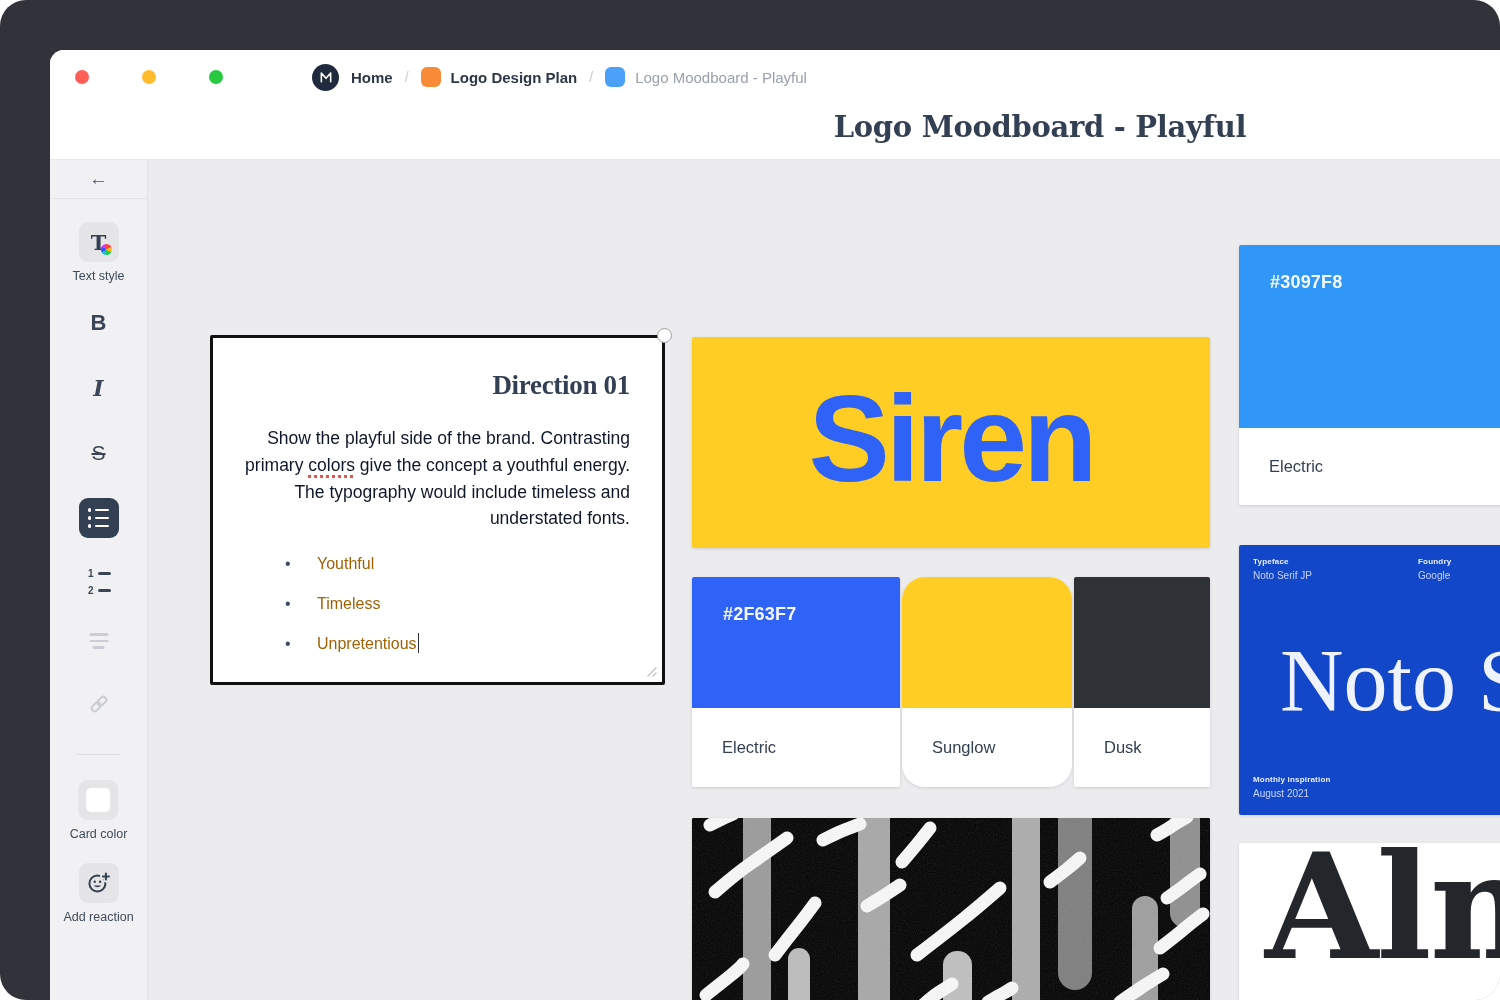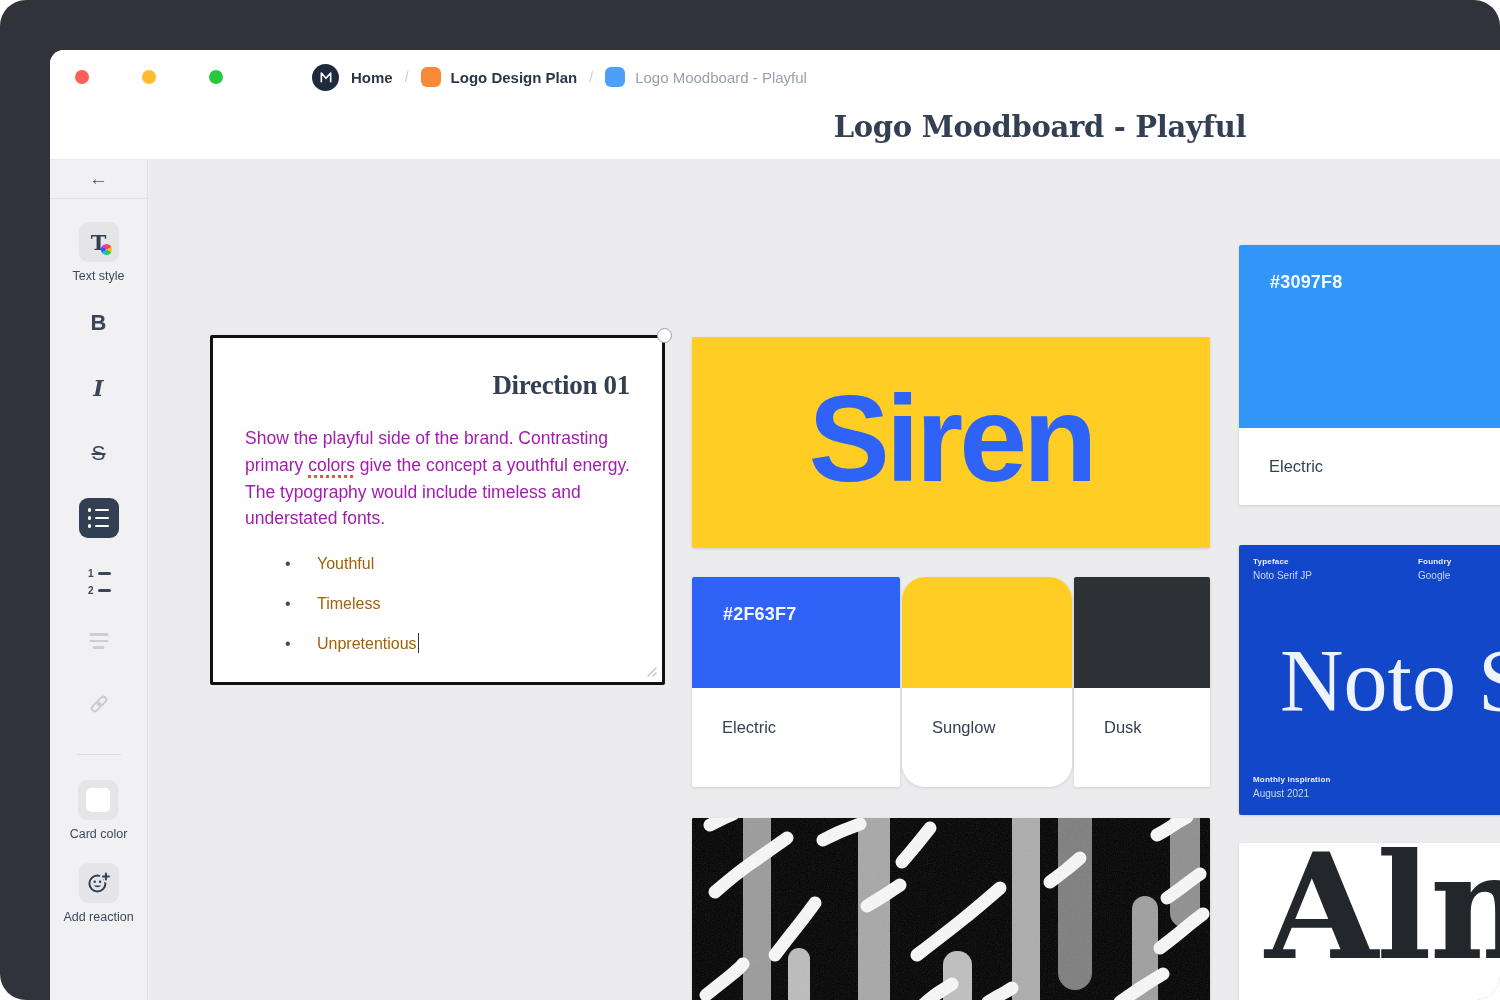--- a/index.html
+++ b/index.html
@@ -62,36 +62,36 @@
 
   
   .card { position:absolute; border-radius:2px; box-shadow:0 1px 3px rgba(30,35,60,0.14); }
 
   
   .card-direction { left:62px; top:175px; width:455px; height:350px; background:#fff; border:3px solid #111; box-shadow:none; }
   .sel-handle { position:absolute; top:-10px; right:-10px; width:15px; height:15px; border-radius:50%; background:#fff; border:1.5px solid #9EA0A6; }
   .resize-grip { position:absolute; right:4px; bottom:4px; }
   .dir-inner { padding:24px 32px 0 32px; }
   .dir-title { font-family:Liberation Serif, serif; font-weight:700; font-size:27px; color:#333F52; margin-top:8px; letter-spacing:-0.3px;text-align:right; }
-  .dir-body { margin-top:24px; font-size:17.5px; line-height:1.53; color:#a21caf; }
+  .dir-body { margin-top:24px; font-size:17.5px; line-height:1.53; color:#0f172a;text-align:right; }
   .misspelled { text-decoration:underline dotted #E5544D; text-decoration-thickness:2.5px; text-underline-offset:4px; }
   .dir-bullets { list-style:none; margin-top:20px; padding-left:8px; }
   .dir-bullets li { position:relative; padding-left:64px; margin-top:16px; font-size:16px; color:#a16207; line-height:24px; }
   .dir-bullets li::before { content:"•"; position:absolute; left:32px; top:0; color:#3F4A5C; }
   .text-cursor { display:inline-block; width:1.5px; height:20px; background:#2B3440; vertical-align:-4px; margin-left:1px; }
 
   
   .card-siren { left:544px; top:177px; width:518px; height:211px; background:#FFCD24; display:flex; align-items:center; justify-content:center; }
   .siren-text { font-weight:700; font-size:122px; letter-spacing:-4px; color:#2F63F7; line-height:1; padding-bottom:8px; }
 
   
   .palette-row { position:absolute; left:544px; top:417px; width:518px; height:210px; display:flex; gap:2px; box-shadow:none; }
   .pal-card { background:#fff; box-shadow:0 1px 3px rgba(30,35,60,0.14); border-radius:2px; overflow:hidden; }
   .pal-0 { width:208px; } .pal-1 { width:170px; } .pal-2 { width:136px; }
-  .swatch { height:111px; }
+  .swatch { height:131px; }
   .sw-electric { background:#2F63F7; } .sw-sunglow { background:#FFCD24; } .sw-dusk { background:#2E3236; }
   .hex-label { display:block; padding:27px 0 0 31px; font-weight:700; font-size:18px; color:rgba(255,255,255,0.95); letter-spacing:0.2px; }
   .pal-label { height:79px; display:flex; align-items:center; padding-left:30px; font-size:16.5px; color:#333F52; background:#fff; }
 
   
   .card-electric2 { left:1091px; top:85px; width:320px; height:260px; background:#fff; overflow:hidden; }
   .card-electric2 .swatch { height:183px; background:#3097F8; }
   .card-electric2 .pal-label { height:77px; }
 
   

